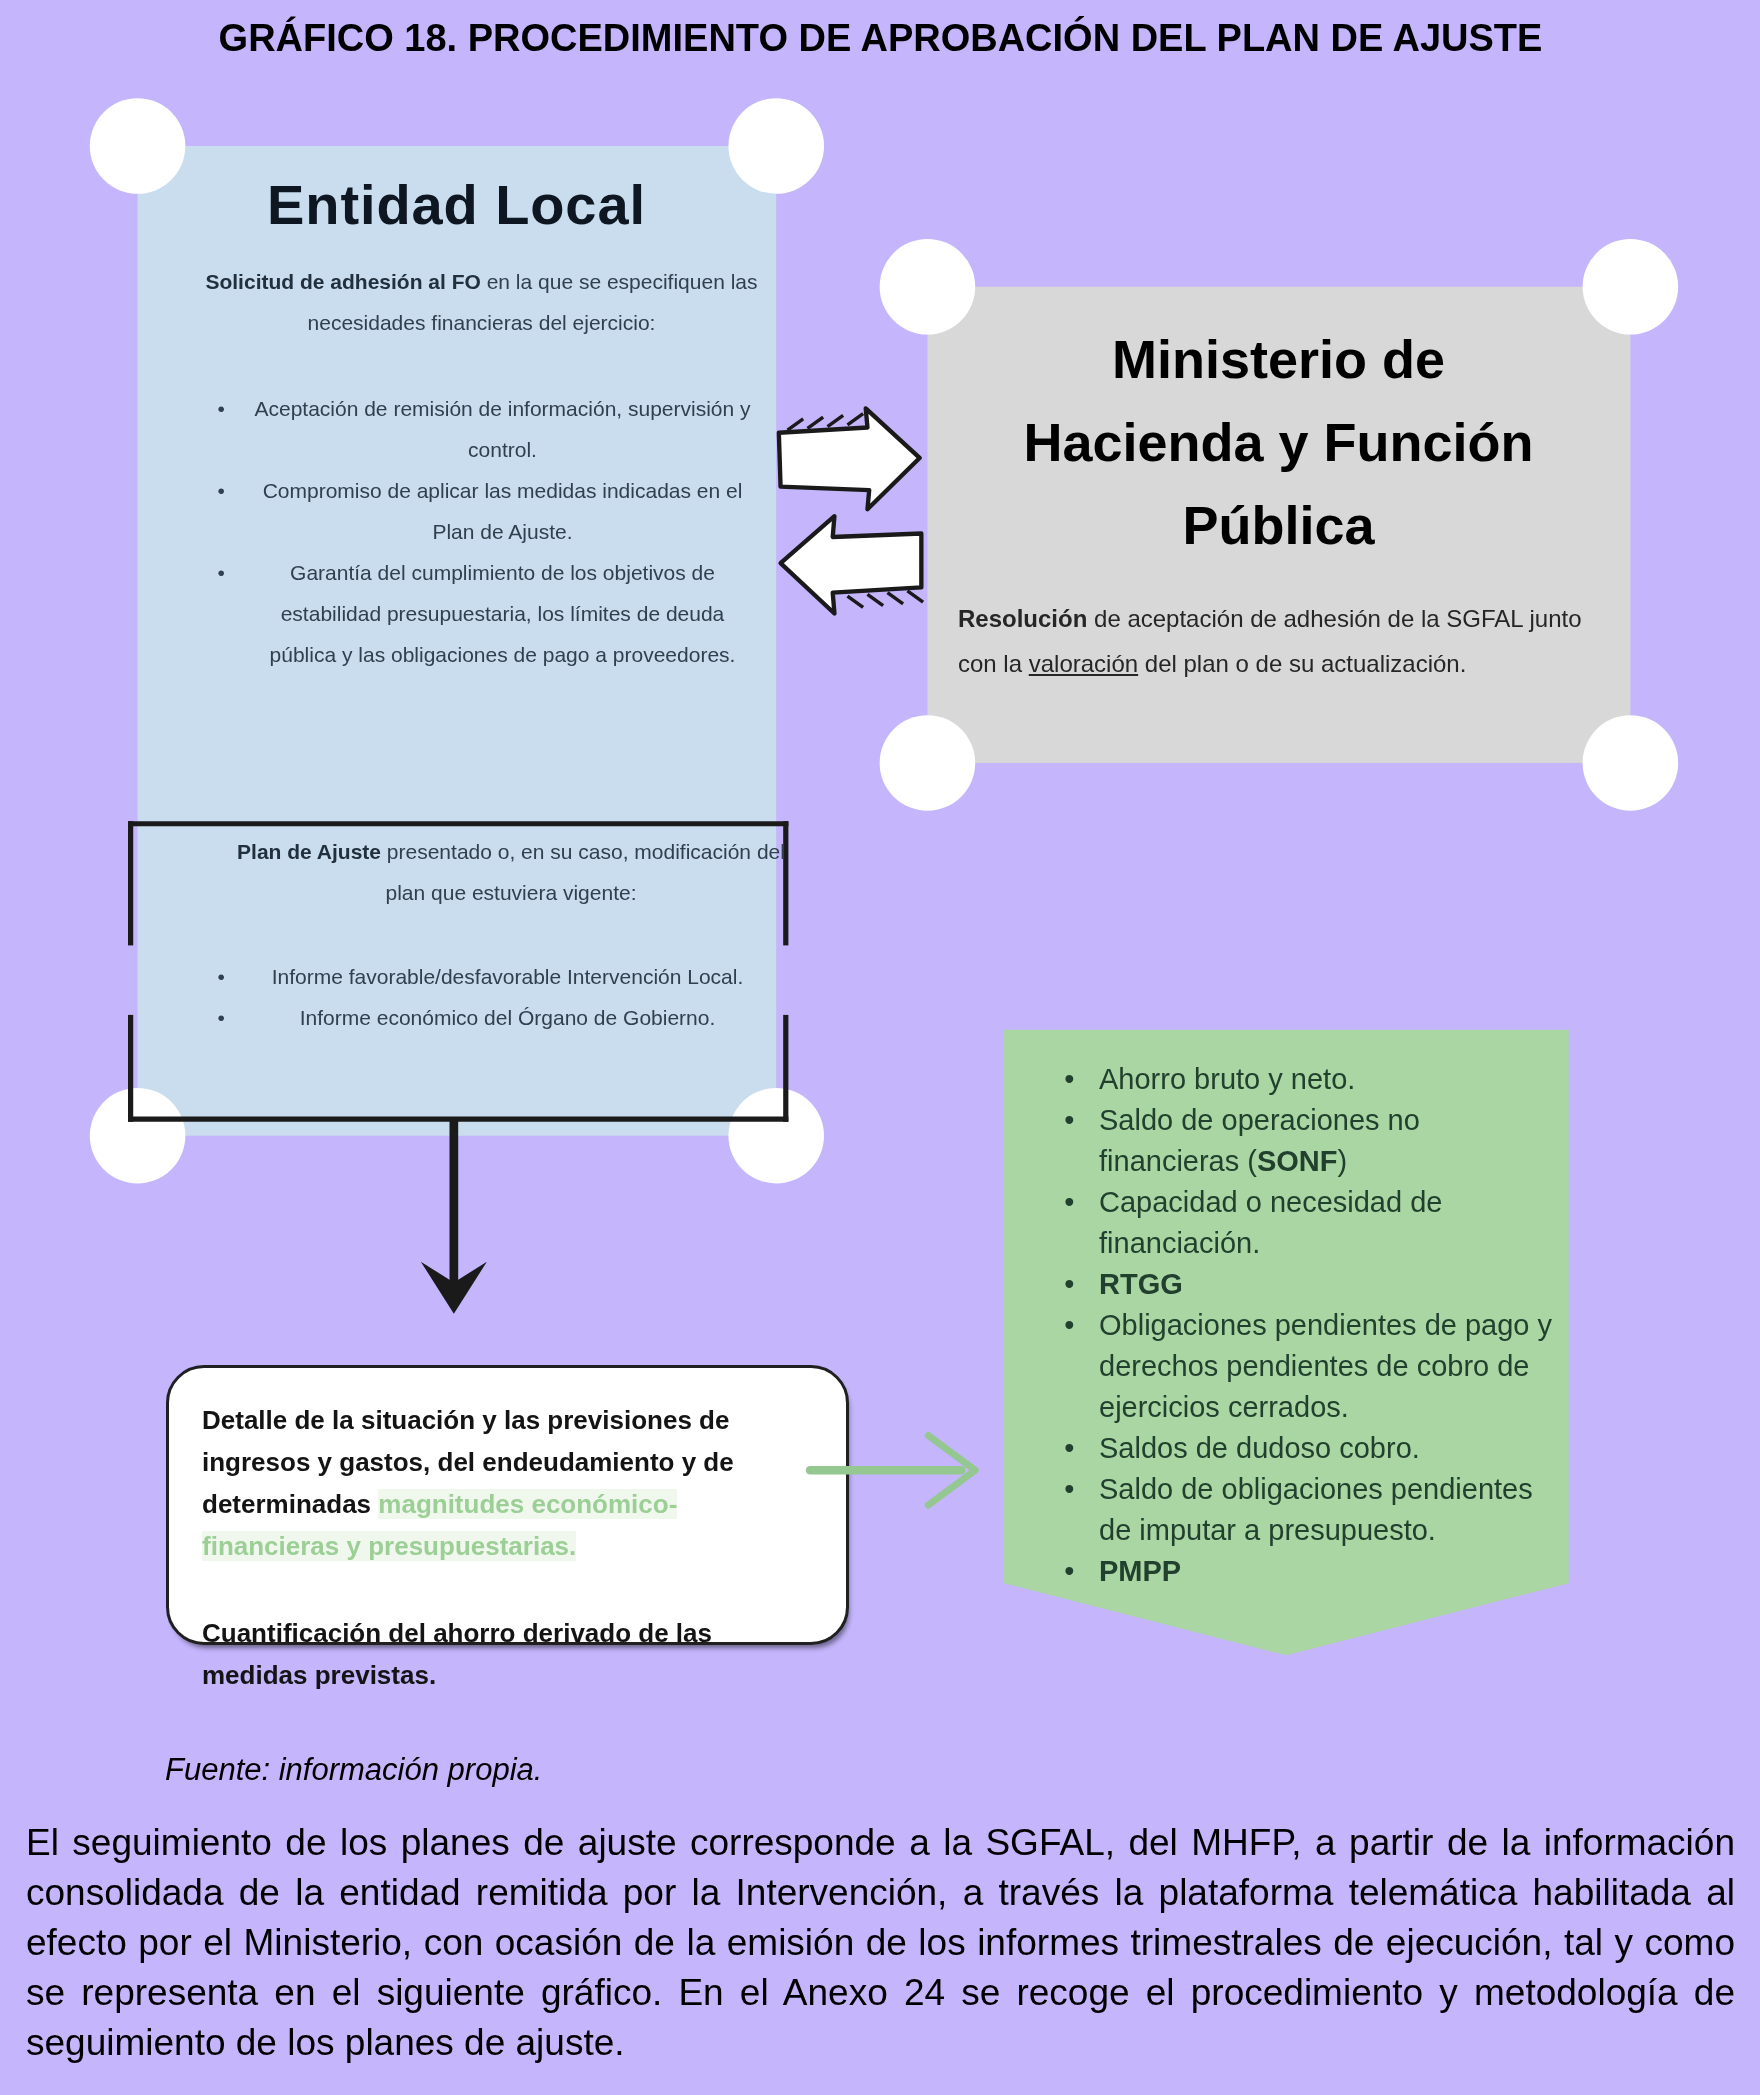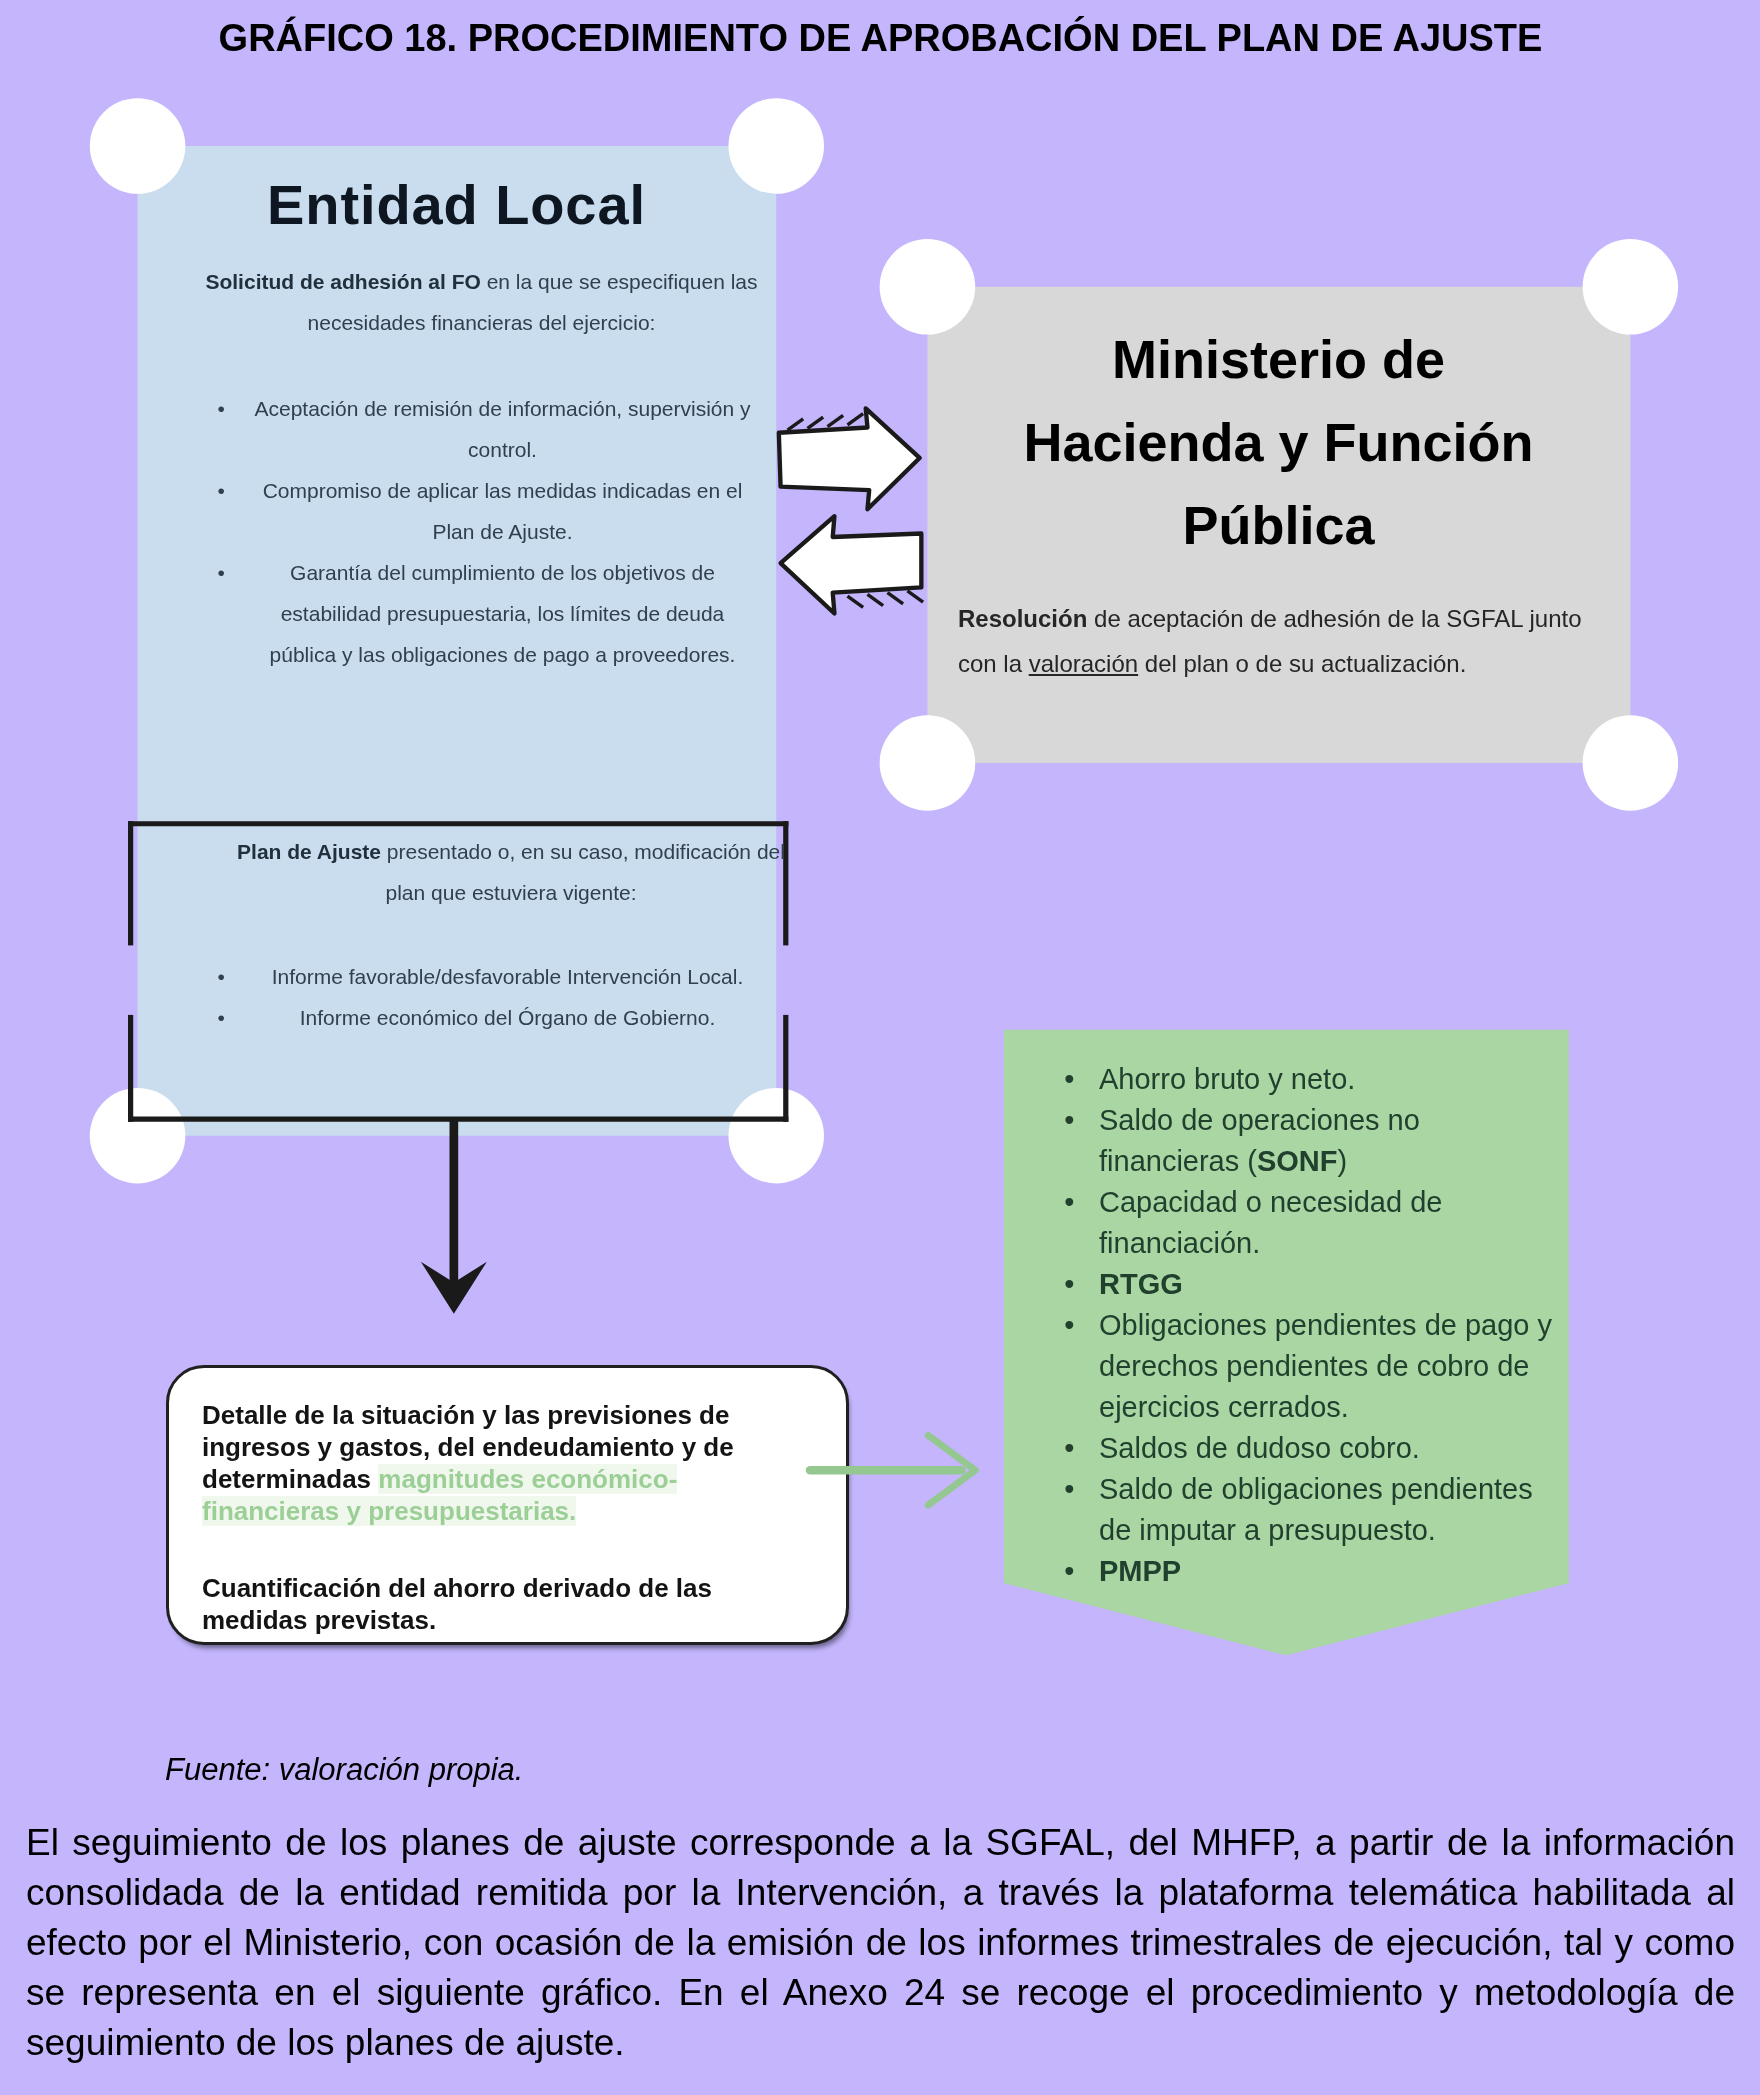--- a/index.html
+++ b/index.html
@@ -42,21 +42,21 @@
     left:927px; top:318px; width:703px; text-align:center;
     font-size:54px; font-weight:bold; color:#000; line-height:83px;
   }
   .min-para{left:958px; top:596px; width:645px; font-size:24px; line-height:45px; color:#262626;}
   .detalle-box{
     left:166px; top:1365px; width:683px; height:280px; box-sizing:border-box;
     background:#fff; border:3.5px solid #202020; border-radius:38px;
     box-shadow:2.6px 6px 5.2px -3.5px rgba(0,0,0,0.45);
     padding:31px 33px;
   }
-  .detalle-box p{margin:0; font-size:26px; line-height:32px; font-weight:bold; color:#141414;}
+  .detalle-box p{margin:0; font-size:26px; line-height:42px; font-weight:bold; color:#141414;}
   .detalle-box p + p{margin-top:45px;}
   .green-bullets{
     left:1059px; top:1059px; width:502px;
     font-size:29px; line-height:41px; color:var(--green_text);
   }
   .green-bullets li{padding-left:40px;}
   .green-bullets li::before{left:5.2px;}
   .figure-caption{left:165px; top:1752px; font-size:31px; font-style:italic; color:#000;}
   .body-text{
     left:26px; top:1818px; width:1709px;
@@ -160,17 +160,17 @@
       <li><span class="b">PMPP</span></li>
     </ul>
 
   <svg class="layer" viewBox="0 0 2026 2411" style="pointer-events:none" aria-hidden="true">
     <g>
       <path class="green-arrow-line" d="M 932 1692 H 1106"></path>
       <path class="green-arrow-head" d="M 1068 1652 L 1122 1692 L 1068 1732"></path>
     </g>
   </svg>
 
-  <p class="abs figure-caption">Fuente: valoración propia.</p>
+  <p class="abs figure-caption">Fuente: información propia.</p>
   <p class="abs body-text">El seguimiento de los planes de ajuste corresponde a la SGFAL, del MHFP, a partir de la información consolidada de la entidad remitida por la Intervención, a través la plataforma telemática habilitada al efecto por el Ministerio, con ocasión de la emisión de los informes trimestrales de ejecución, tal y como se representa en el siguiente gráfico. En el Anexo 24 se recoge el procedimiento y metodología de seguimiento de los planes de ajuste.</p>
 
 </div>
 
 
 </body></html>

